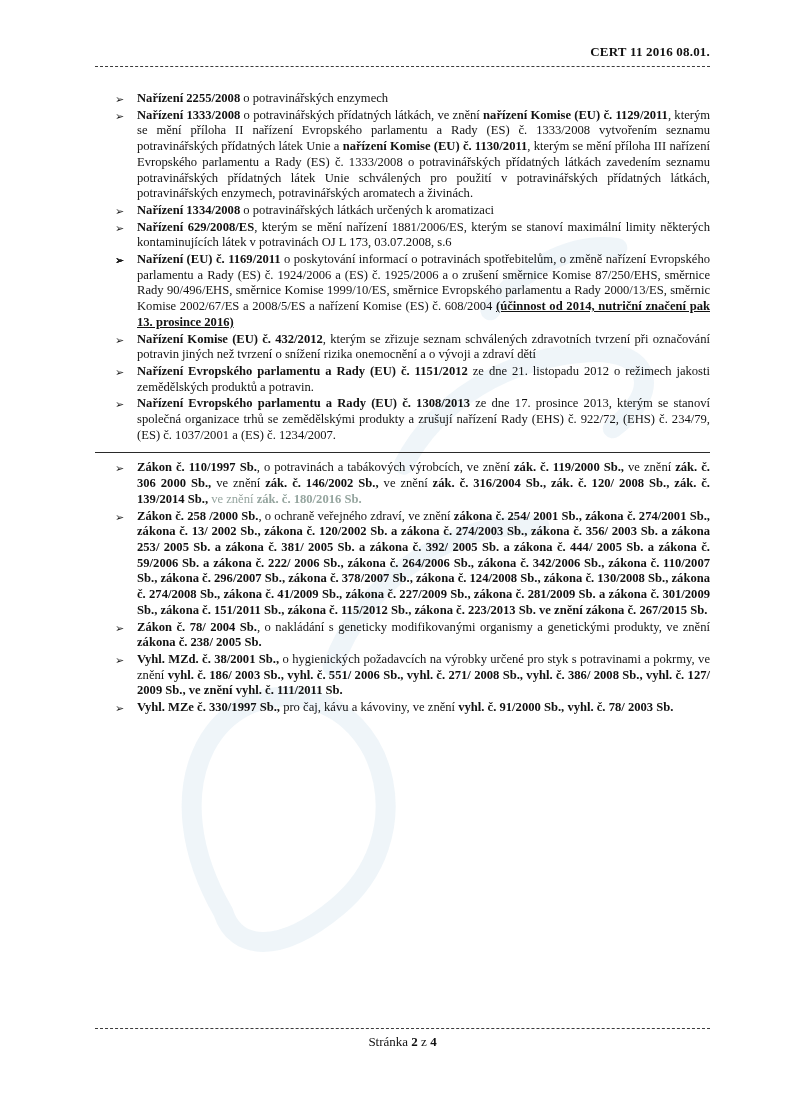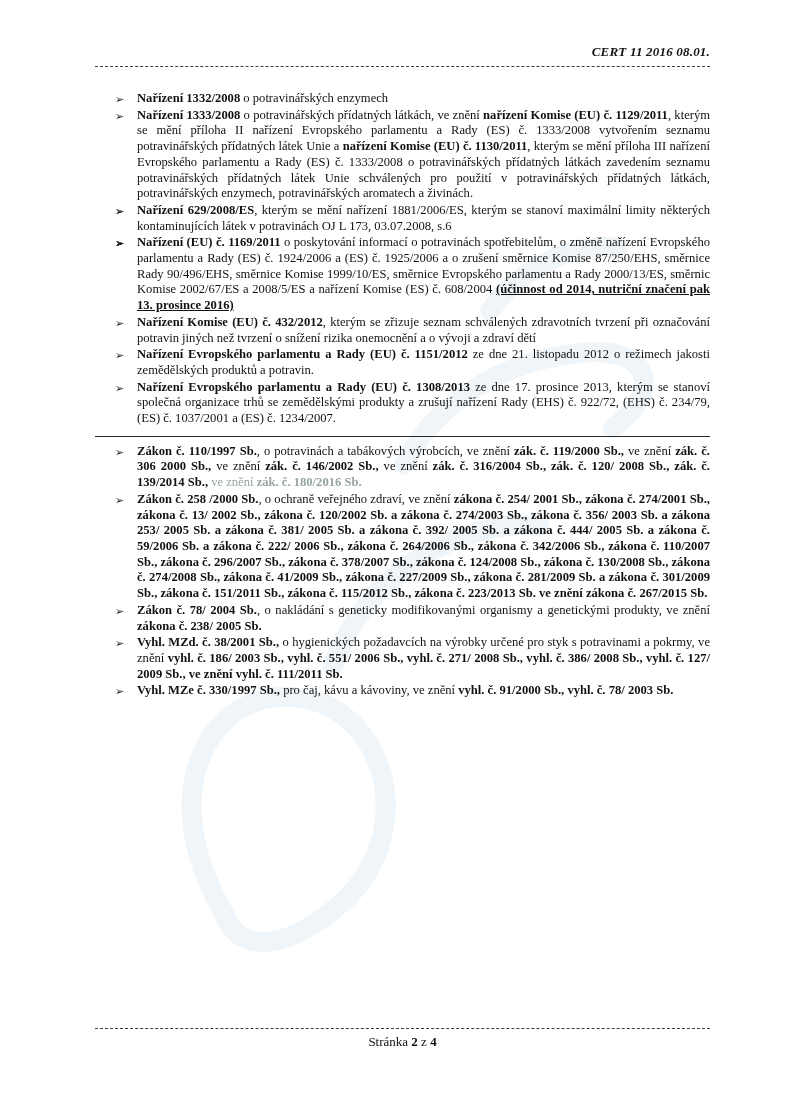--- a/index.html
+++ b/index.html
@@ -11,21 +11,20 @@
     font-family: "Liberation Serif", serif;
     color: #121212;
     position: relative;
     overflow: hidden;
   }
   .watermark { position: absolute; inset: 0; pointer-events: none; z-index: 0; }
   .page { position: absolute; inset: 0; padding: 44px 90px 0 95px; z-index: 1; }
   .header-row {
     text-align: right;
     font-weight: bold;
-    font-style: italic;
     font-size: 13px;
     letter-spacing: .2px;
   }
   .dashed-rule { border: none; border-top: 1.5px dashed #3c3c3c; margin: 6px 0 0 0; }
   .doc-list { list-style: none; margin: 0; padding: 0; font-size: 12.6px; line-height: 15.7px; }
   .doc-list.first { margin-top: 24px; }
   .doc-list.second { margin-top: 2px; }
   li.doc-item { position: relative; padding-left: 42px; text-align: justify; margin: 0 0 1px 0; }
   li.doc-item .bullet { position: absolute; left: 20px; top: 1px; font-size: 11px; color: #1a1a1a; }
   .b { font-weight: bold; }
@@ -47,23 +46,23 @@
 </svg>
 
 <div class="page">
 
   <div class="header-row">
     <span>CERT 11 2016 08.01.</span>
   </div>
   <hr class="dashed-rule">
 
   <ul class="doc-list first">
-      <li class="doc-item"><span class="bullet">➢</span><span><span class="b">Nařízení 1332/2008</span><span> o potravinářských enzymech</span></span></li>
+      <li class="doc-item"><span class="bullet">➢</span><span><span class="b">Nařízení 2255/2008</span><span> o potravinářských enzymech</span></span></li>
       <li class="doc-item"><span class="bullet">➢</span><span><span class="b">Nařízení 1333/2008</span><span> o potravinářských přídatných látkách, ve znění </span><span class="b">nařízení Komise (EU) č. 1129/2011</span><span>, kterým se mění příloha II nařízení Evropského parlamentu a Rady (ES) č. 1333/2008 vytvořením seznamu potravinářských přídatných látek Unie a </span><span class="b">nařízení Komise (EU) č. 1130/2011</span><span>, kterým se mění příloha III nařízení Evropského parlamentu a Rady (ES) č. 1333/2008 o potravinářských přídatných látkách zavedením seznamu potravinářských přídatných látek Unie schválených pro použití v potravinářských přídatných látkách, potravinářských enzymech, potravinářských aromatech a živinách.</span></span></li>
-      <li class="doc-item"><span class="bullet">➢</span></li>
+      <li class="doc-item"><span class="bullet">➢</span><span><span class="b">Nařízení 1334/2008</span><span> o potravinářských látkách určených k aromatizaci</span></span></li>
       <li class="doc-item"><span class="bullet">➢</span><span><span class="b">Nařízení 629/2008/ES</span><span>, kterým se mění nařízení 1881/2006/ES, kterým se stanoví maximální limity některých kontaminujících látek v potravinách OJ L 173, 03.07.2008, s.6</span></span></li>
       <li class="doc-item"><span class="bullet">➢</span></li>
       <li class="doc-item"><span class="bullet">➢</span></li>
       <li class="doc-item"><span class="bullet">➢</span></li>
       <li class="doc-item"><span class="bullet">➢</span><span><span class="b">Nařízení (EU) č. 1169/2011</span><span> o poskytování informací o potravinách spotřebitelům, o změně nařízení Evropského parlamentu a Rady (ES) č. 1924/2006 a (ES) č. 1925/2006 a o zrušení směrnice Komise 87/250/EHS, směrnice Rady 90/496/EHS, směrnice Komise 1999/10/ES, směrnice Evropského parlamentu a Rady 2000/13/ES, směrnic Komise 2002/67/ES a 2008/5/ES a nařízení Komise (ES) č. 608/2004 </span><span class="b u">(účinnost od 2014, nutriční značení pak 13. prosince 2016)</span></span></li>
       <li class="doc-item"><span class="bullet">➢</span><span><span class="b">Nařízení Komise (EU) č. 432/2012</span><span>, kterým se zřizuje seznam schválených zdravotních tvrzení při označování potravin jiných než tvrzení o snížení rizika onemocnění a o vývoji a zdraví dětí</span></span></li>
       <li class="doc-item"><span class="bullet">➢</span><span><span class="b">Nařízení Evropského parlamentu a Rady (EU) č. 1151/2012</span><span> ze dne 21. listopadu 2012 o režimech jakosti zemědělských produktů a potravin.</span></span></li>
       <li class="doc-item"><span class="bullet">➢</span><span><span class="b">Nařízení Evropského parlamentu a Rady (EU) č. 1308/2013</span><span> ze dne 17. prosince 2013, kterým se stanoví společná organizace trhů se zemědělskými produkty a zrušují nařízení Rady (EHS) č. 922/72, (EHS) č. 234/79, (ES) č. 1037/2001 a (ES) č. 1234/2007.</span></span></li>
     </ul>
 

